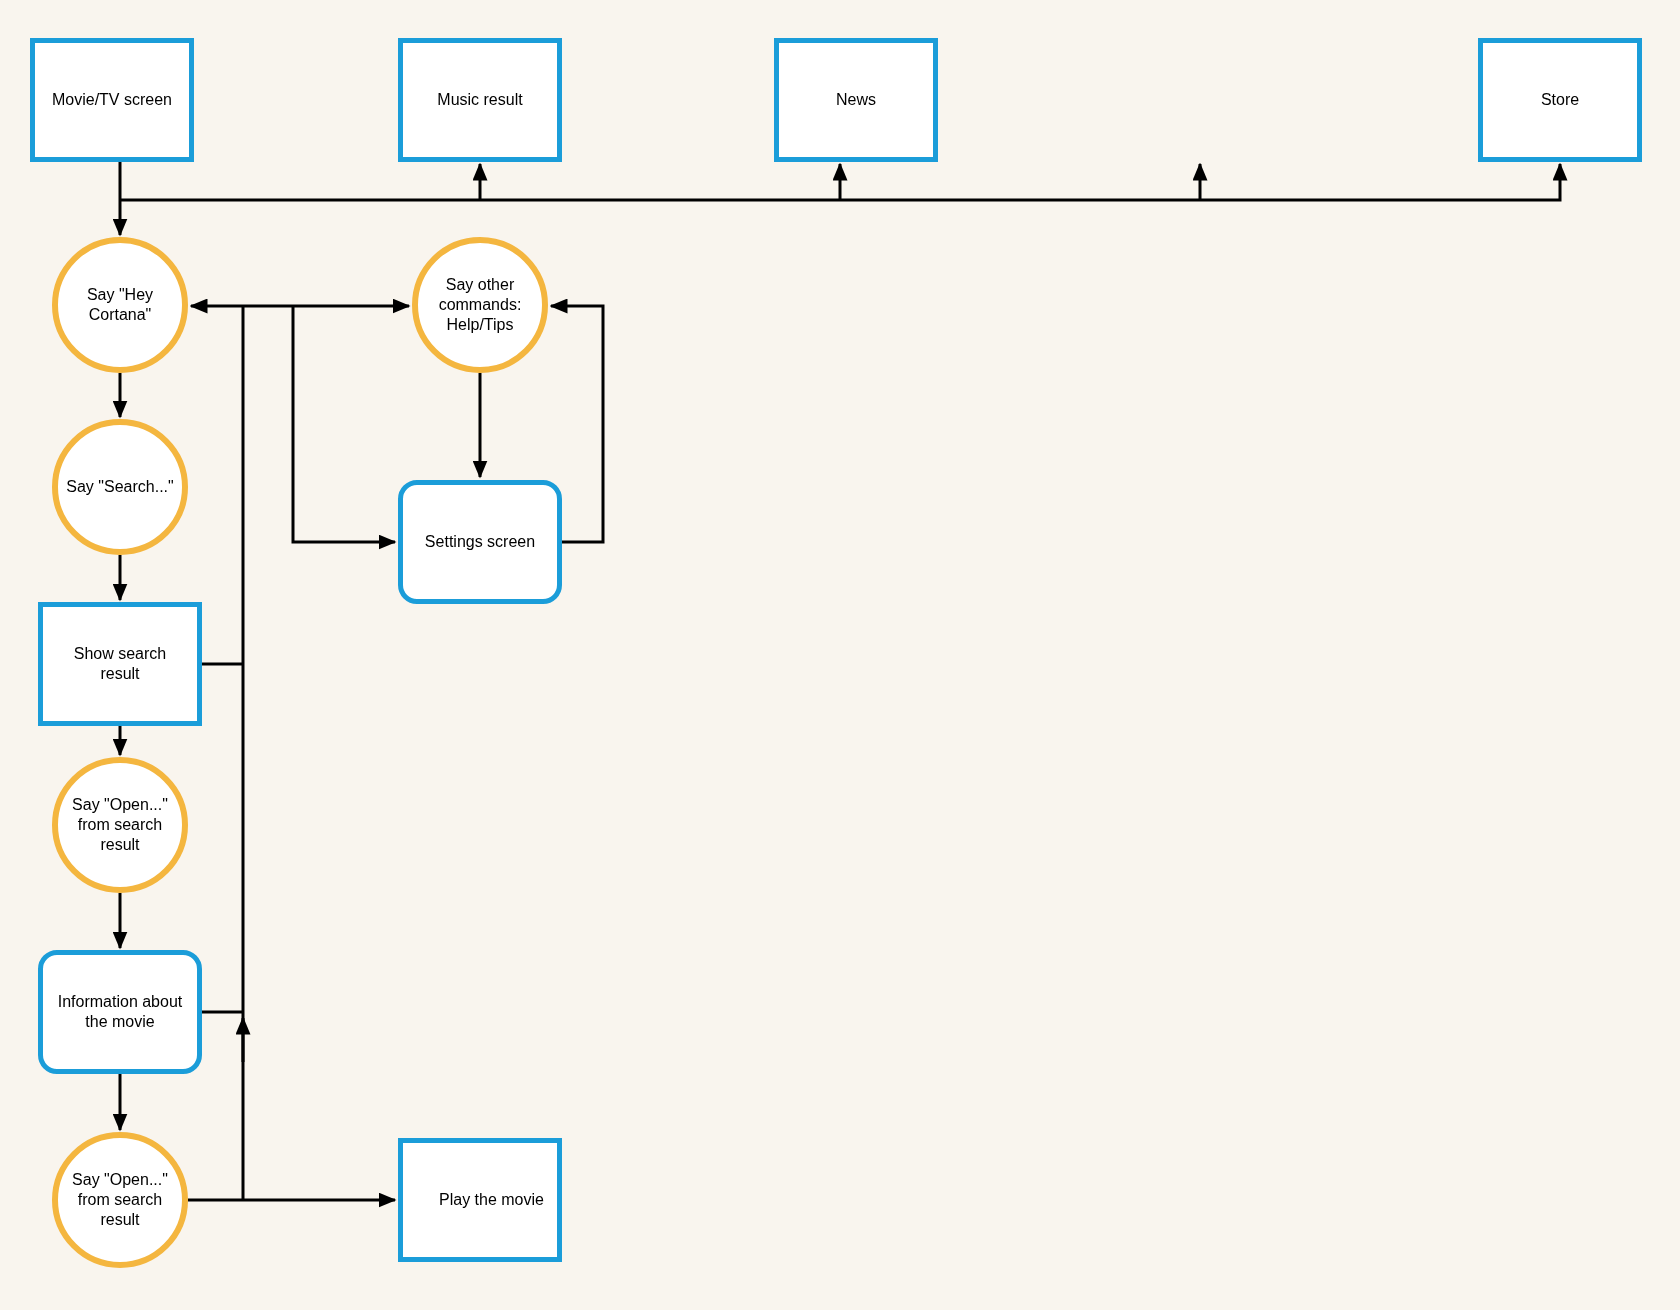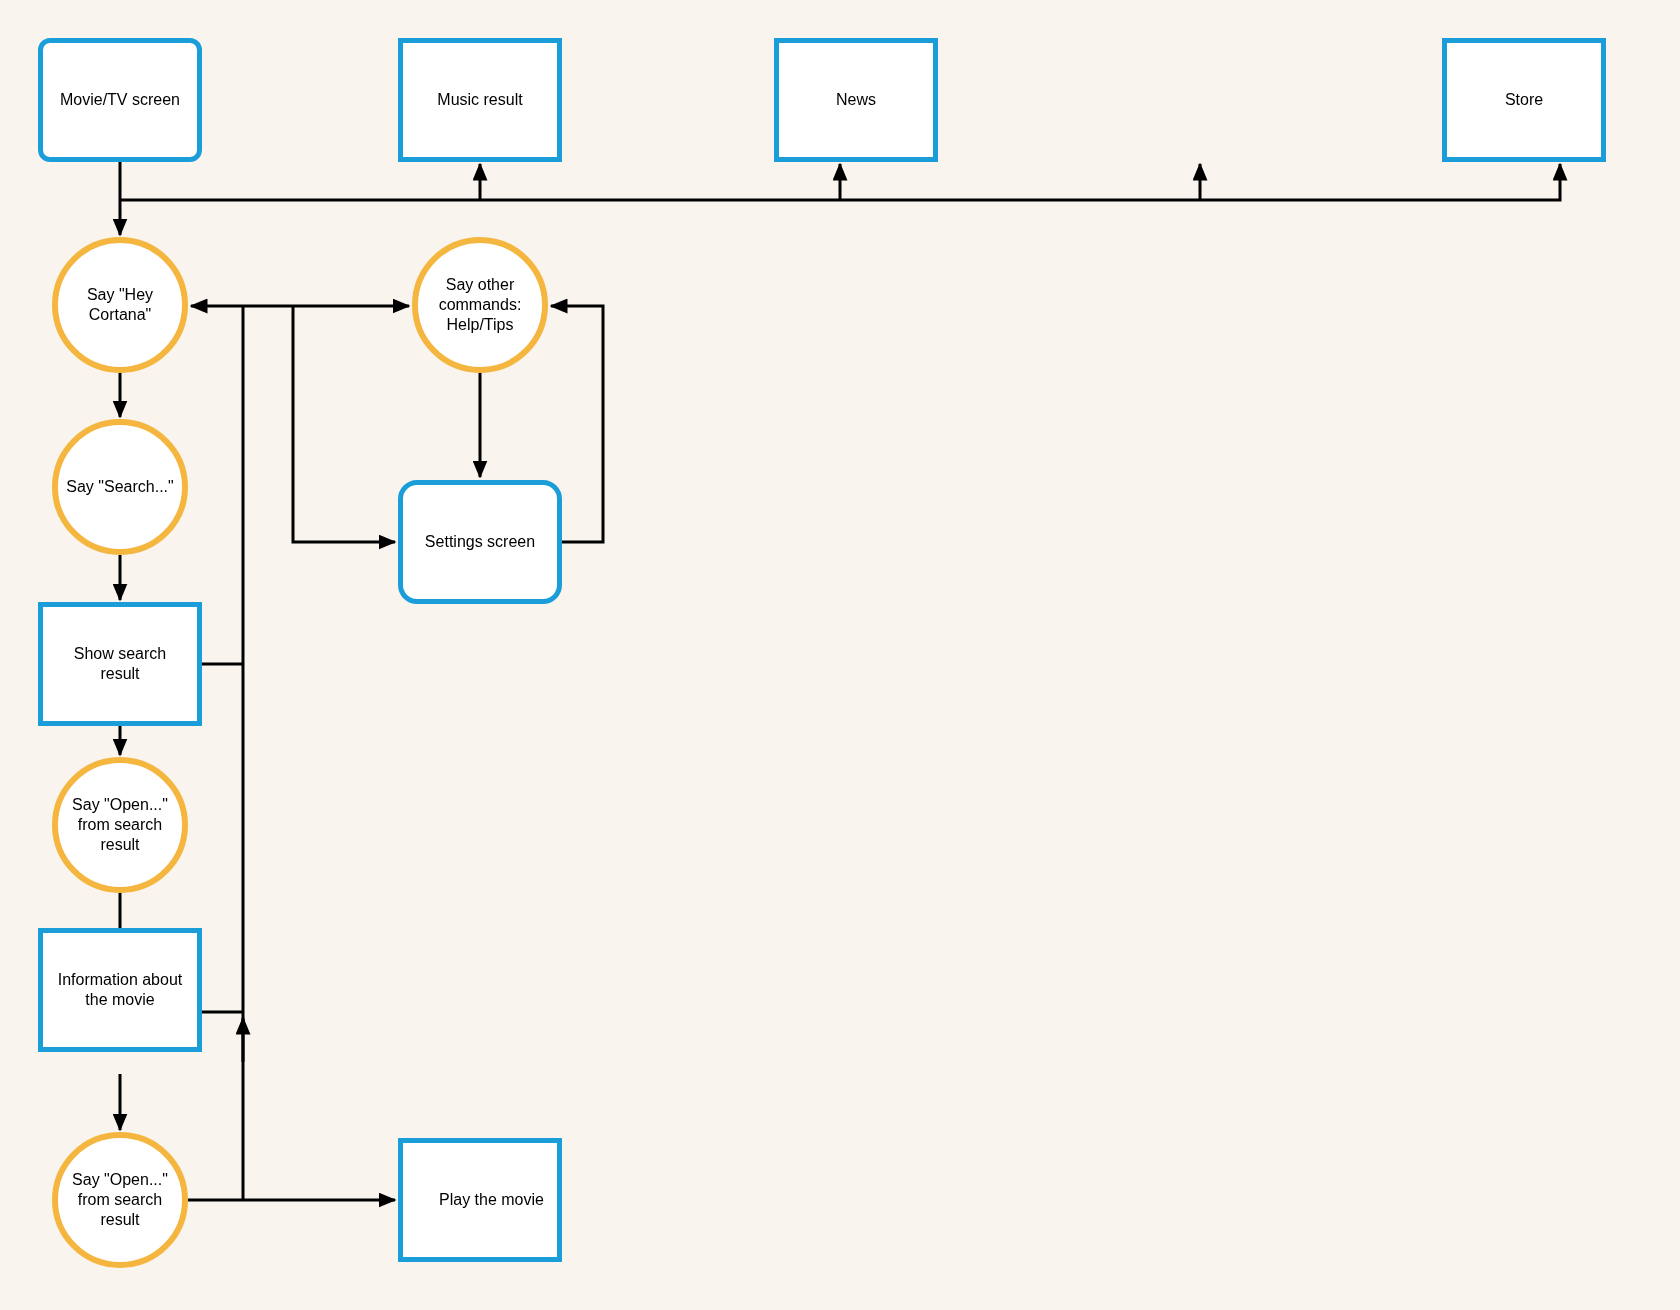--- a/index.html
+++ b/index.html
@@ -90,30 +90,30 @@
     <path class="edge" d="M 202 664 H 243"></path>
     <path class="edge" d="M 202 1012 H 243"></path>
 
     <path class="edge" d="M 188 1200 H 395" marker-end="url(#arrow)"></path>
 
     <path class="edge" d="M 293 306 V 542 H 395" marker-end="url(#arrow)"></path>
     <path class="edge" d="M 480 373 V 477" marker-end="url(#arrow)"></path>
     <path class="edge" d="M 562 542 H 603 V 306 H 551" marker-end="url(#arrow)"></path>
   </svg>
 
-  <div class="node screen" style="left:38px; top:38px;border-radius:12px;">
+  <div class="node screen" style="left:30px; top:38px;">
     <span class="label">Movie/TV screen</span>
   </div>
   <div class="node screen" style="left:398px; top:38px;">
     <span class="label">Music result</span>
   </div>
   <div class="node screen" style="left:774px; top:38px;">
     <span class="label">News</span>
   </div>
-  <div class="node screen" style="left:1442px; top:38px;">
+  <div class="node screen" style="left:1478px; top:38px;">
     <span class="label">Store</span>
   </div>
 
   <div class="node voice" style="left:52px; top:237px;">
     <span class="label">Say "Hey
 Cortana"</span>
   </div>
   <div class="node voice" style="left:52px; top:419px;">
     <span class="label">Say "Search..."</span>
   </div>
@@ -130,21 +130,21 @@
   <div class="node voice" style="left:412px; top:237px;">
     <span class="label">Say other
 commands:
 Help/Tips</span>
   </div>
 
   <div class="node screen" style="left:38px; top:602px;">
     <span class="label">Show search
 result</span>
   </div>
-  <div class="node screen" style="left:38px; top:928px;">
+  <div class="node screen" style="left:38px; top:950px;border-radius:19px;">
     <span class="label">Information about
 the movie</span>
   </div>
   <div class="node screen" style="left:398px; top:480px;border-radius:19px;">
     <span class="label">Settings screen</span>
   </div>
   <div class="node screen" style="left:398px; top:1138px;padding-left:23px;">
     <span class="label">Play the movie</span>
   </div>
 

